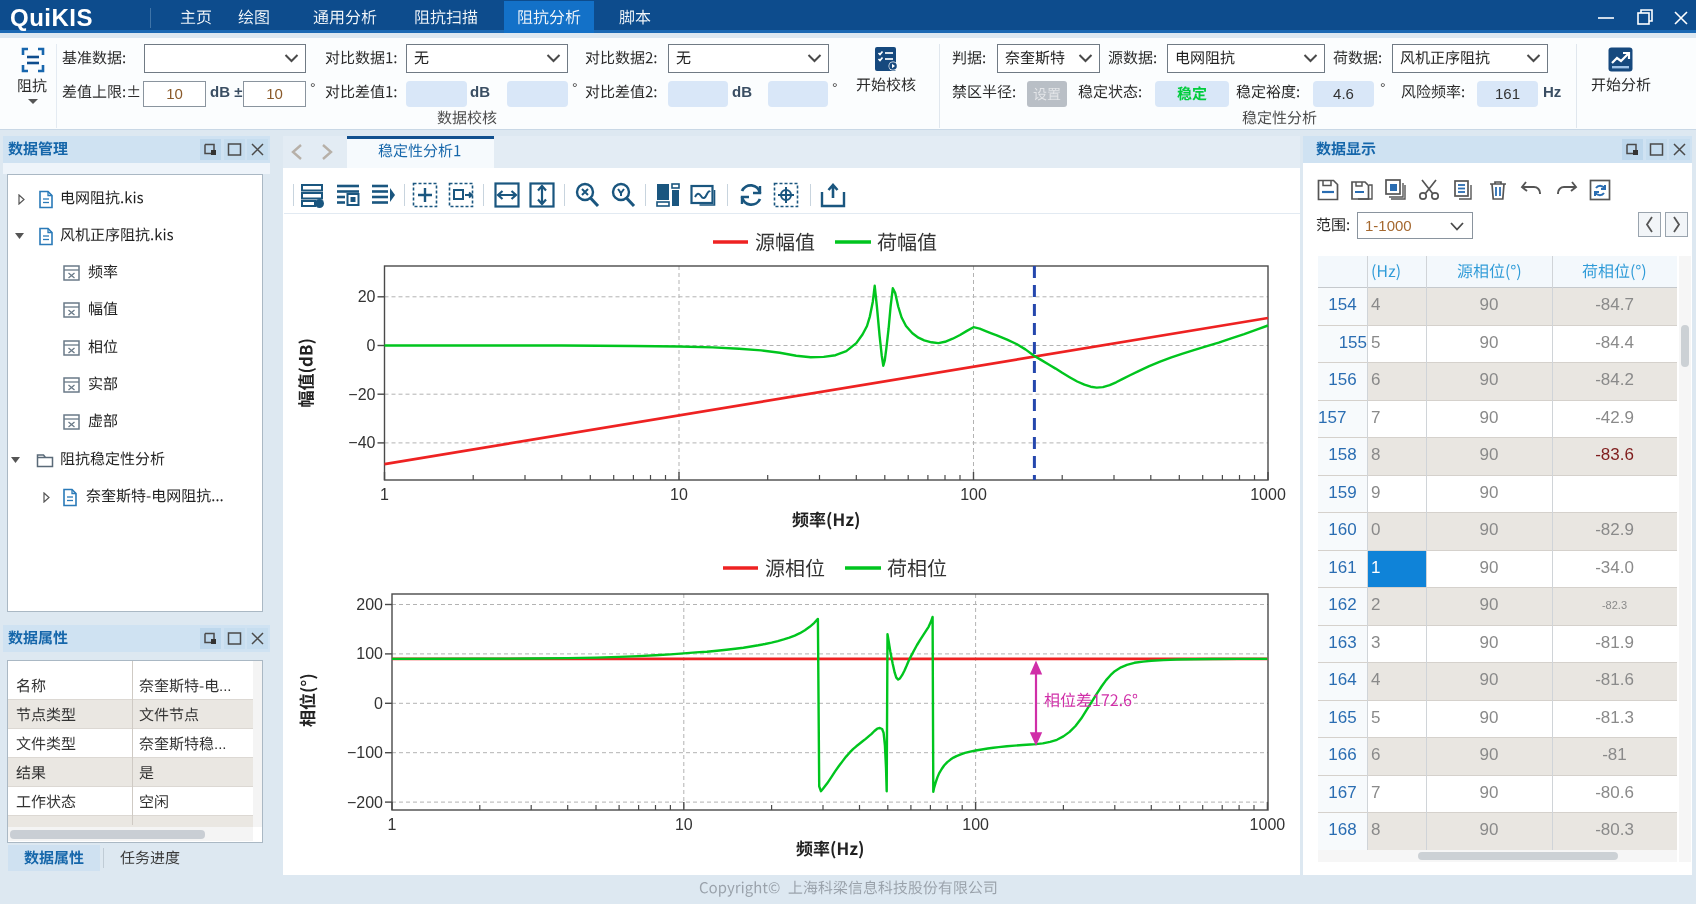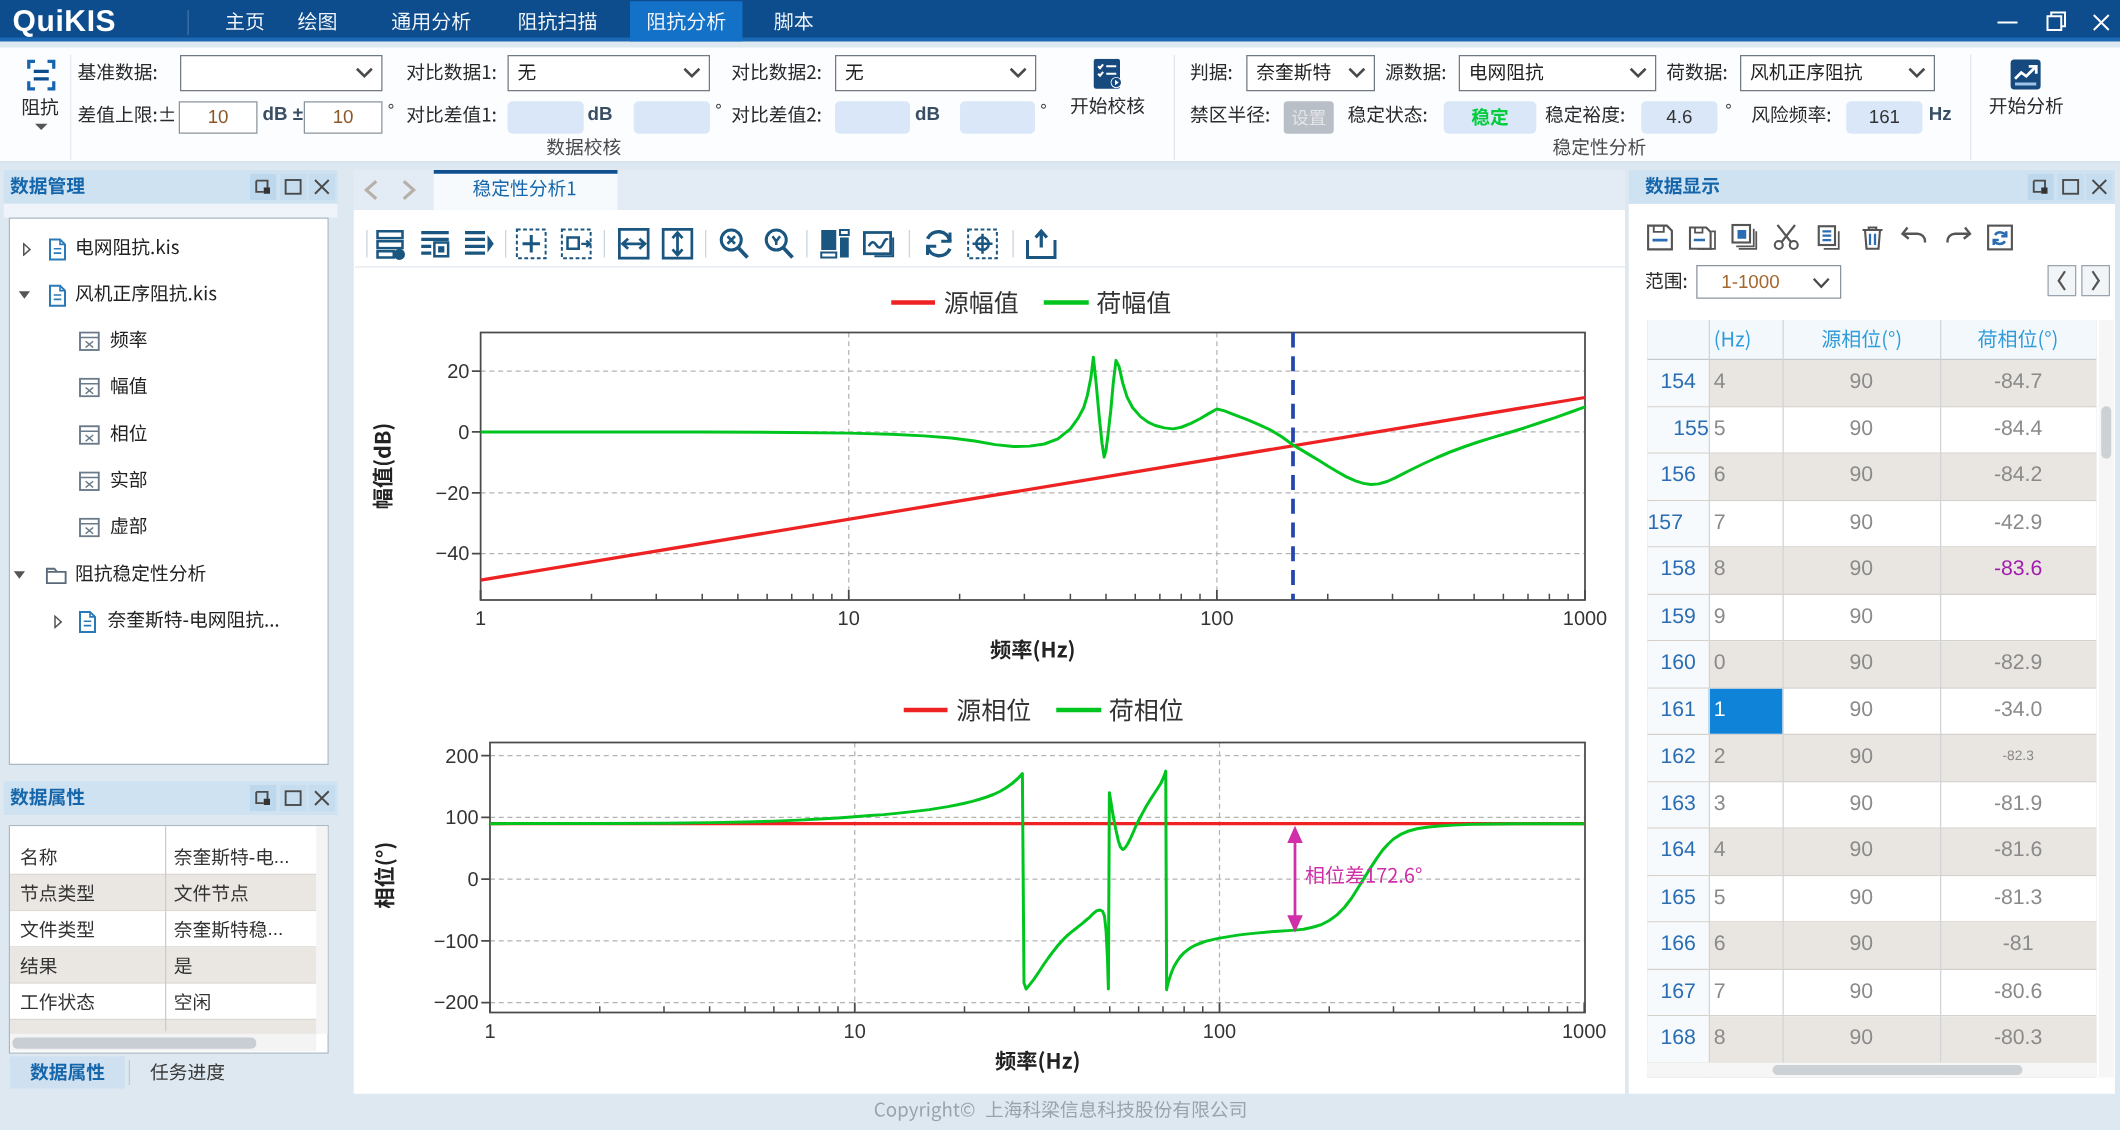--- a/index.html
+++ b/index.html
@@ -1194,21 +1194,21 @@
       <path d="M7 18 v-4 h4"></path>
     </g>
   </svg>
 <svg width="34" height="20" viewBox="0 0 34 20" style="position:absolute;left:1316px;top:217px;">
     <g fill="#2a2a2a">
       <use href="#g137" transform="translate(0.0,13.2) scale(0.01500,-0.01500)"></use>
       <use href="#g138" transform="translate(15.0,13.2) scale(0.01500,-0.01500)"></use>
       <use href="#g18" transform="translate(30.0,13.2) scale(0.01500,-0.01500)"></use>
     </g>
   </svg>
-<div class="abs" style="left:1357px;top:212px;width:116px;height:27px;background:#fff;border:1px solid #8a949e;font-size:15px;color:#a5682f;line-height:25px;padding-left:19px">1-1000</div>
+<div class="abs" style="left:1357px;top:212px;width:116px;height:27px;background:#fff;border:1px solid #8a949e;font-size:15px;color:#a5682f;line-height:25px;padding-left:7px">1-1000</div>
 <svg class="abs" style="left:1450px;top:222px" width="14" height="9" viewBox="0 0 14 9">
     <path d="M1 1 L7 7.5 L13 1" stroke="#4a4a4a" stroke-width="1.8" fill="none"></path>
   </svg>
 <div class="abs" style="left:1638px;top:212px;width:23px;height:25px;background:#f2f5f8;border:1px solid #9aa4ae"></div>
 <svg class="abs" style="left:1638px;top:212px" width="23" height="25" viewBox="0 0 23 25">
     <path d="M14 5 L9 12.5 L14 20" stroke="#555" stroke-width="1.8" fill="none"></path>
   </svg>
 <div class="abs" style="left:1665px;top:212px;width:23px;height:25px;background:#f2f5f8;border:1px solid #9aa4ae"></div>
 <svg class="abs" style="left:1665px;top:212px" width="23" height="25" viewBox="0 0 23 25">
     <path d="M9 5 L14 12.5 L9 20" stroke="#555" stroke-width="1.8" fill="none"></path>
@@ -1260,21 +1260,21 @@
 <div class="abs" style="left:1552px;top:363.0px;width:125px;color:#8a8a8a;font-size:17px;text-align:center;line-height:34px">-84.2</div>
 <div class="abs" style="left:1367px;top:400.5px;width:310px;height:37.5px;background:#fff;border-bottom:1px solid #d5d1cc"></div>
 <div class="abs" style="left:1318px;top:400.5px;width:49px;height:37.5px;background:#f7fafc;border-bottom:1px solid #d5d1cc;color:#2a6db2;font-size:17px;text-align:left;line-height:34px">157</div>
 <div class="abs" style="left:1371px;top:400.5px;color:#8a8a8a;font-size:17px;line-height:34px">7</div>
 <div class="abs" style="left:1426px;top:400.5px;width:126px;color:#8a8a8a;font-size:17px;text-align:center;line-height:34px">90</div>
 <div class="abs" style="left:1552px;top:400.5px;width:125px;color:#8a8a8a;font-size:17px;text-align:center;line-height:34px">-42.9</div>
 <div class="abs" style="left:1367px;top:438.0px;width:310px;height:37.5px;background:#e9e6e1;border-bottom:1px solid #d5d1cc"></div>
 <div class="abs" style="left:1318px;top:438.0px;width:49px;height:37.5px;background:#f7fafc;border-bottom:1px solid #d5d1cc;color:#2a6db2;font-size:17px;text-align:center;line-height:34px">158</div>
 <div class="abs" style="left:1371px;top:438.0px;color:#8a8a8a;font-size:17px;line-height:34px">8</div>
 <div class="abs" style="left:1426px;top:438.0px;width:126px;color:#8a8a8a;font-size:17px;text-align:center;line-height:34px">90</div>
-<div class="abs" style="left:1552px;top:438.0px;width:125px;color:#a21caf;font-size:17px;text-align:center;line-height:34px">-83.6</div>
+<div class="abs" style="left:1552px;top:438.0px;width:125px;color:#7f1d1d;font-size:17px;text-align:center;line-height:34px">-83.6</div>
 <div class="abs" style="left:1367px;top:475.5px;width:310px;height:37.5px;background:#fff;border-bottom:1px solid #d5d1cc"></div>
 <div class="abs" style="left:1318px;top:475.5px;width:49px;height:37.5px;background:#f7fafc;border-bottom:1px solid #d5d1cc;color:#2a6db2;font-size:17px;text-align:center;line-height:34px">159</div>
 <div class="abs" style="left:1371px;top:475.5px;color:#8a8a8a;font-size:17px;line-height:34px">9</div>
 <div class="abs" style="left:1426px;top:475.5px;width:126px;color:#8a8a8a;font-size:17px;text-align:center;line-height:34px">90</div>
 <div class="abs" style="left:1620px;top:475.5px;width:125px;color:#8a8a8a;font-size:17px;text-align:right;line-height:34px">-83.3</div>
 <div class="abs" style="left:1367px;top:513.0px;width:310px;height:37.5px;background:#e9e6e1;border-bottom:1px solid #d5d1cc"></div>
 <div class="abs" style="left:1318px;top:513.0px;width:49px;height:37.5px;background:#f7fafc;border-bottom:1px solid #d5d1cc;color:#2a6db2;font-size:17px;text-align:center;line-height:34px">160</div>
 <div class="abs" style="left:1371px;top:513.0px;color:#8a8a8a;font-size:17px;line-height:34px">0</div>
 <div class="abs" style="left:1426px;top:513.0px;width:126px;color:#8a8a8a;font-size:17px;text-align:center;line-height:34px">90</div>
 <div class="abs" style="left:1552px;top:513.0px;width:125px;color:#8a8a8a;font-size:17px;text-align:center;line-height:34px">-82.9</div>

